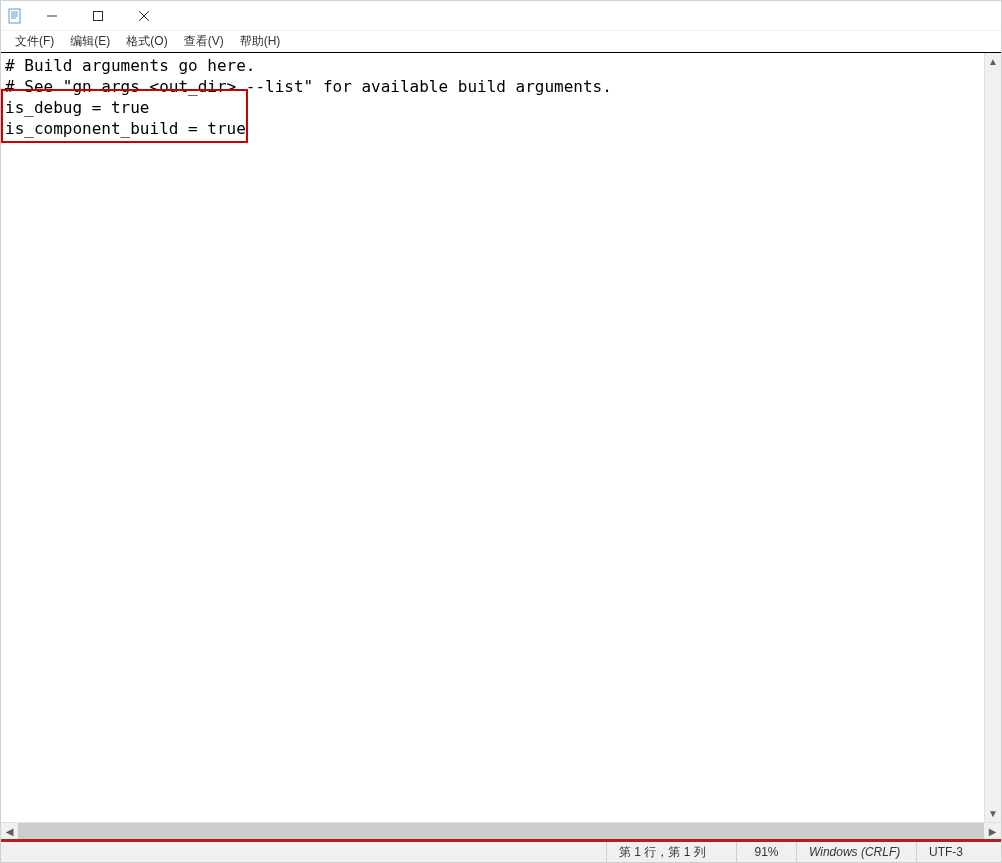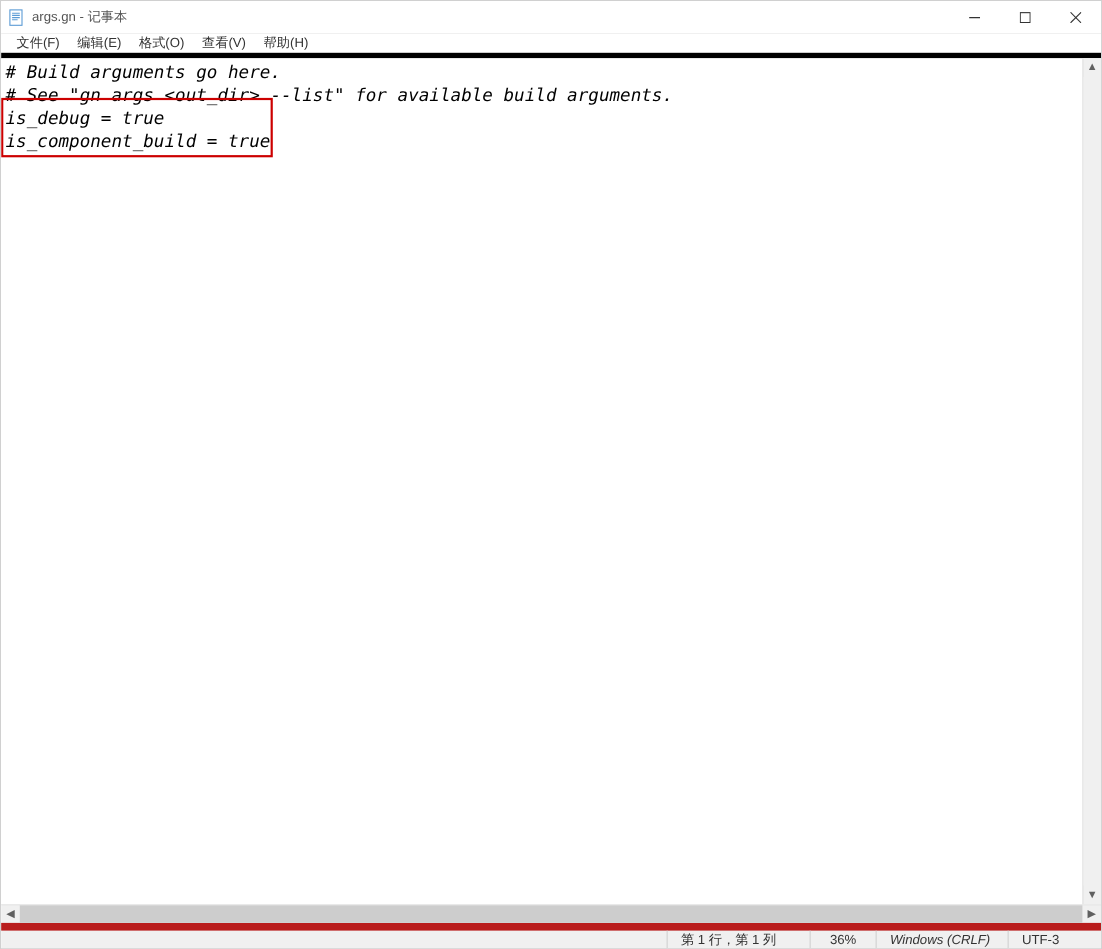--- a/index.html
+++ b/index.html
@@ -52,45 +52,44 @@
       display: flex;
       align-items: center;
       justify-content: center;
       color: #555;
       cursor: pointer;
     }
     .menubar {
       height: 22px;
       background: #ffffff;
       display: flex;
-      align-items: center;
+      align-items: flex-start;
       padding-left: 6px;
       font-size: 12px;
       color: #333;
-      border-bottom: 5px solid #000000;
+      border-bottom: 1px solid #000000;
     }
     .menu-item {
       padding: 2px 8px;
       cursor: pointer;
     }
     .editor-area {
       flex: 1;
       position: relative;
       background: #ffffff;
       overflow: auto;
     }
     .editor-content {
       font-family: "Microsoft YaHei", Consolas, monospace;
       font-size: 16px;
       line-height: 21px;
       color: #000;
       padding: 2px 4px;
       white-space: pre;
       position: relative;
-      font-style: italic;
     }
     .highlight-box {
       position: absolute;
       border: 2px solid #cc0000;
       pointer-events: none;
     }
     .scrollbar-v {
       position: absolute;
       right: 0;
       top: 0;
@@ -110,21 +109,21 @@
       font-size: 10px;
       cursor: pointer;
     }
     .scroll-track {
       flex: 1;
       background: #f0f0f0;
     }
     .statusbar {
       height: 23px;
       background: #f0f0f0;
-      border-top: 7px solid #b91c1c;
+      border-top: 3px solid #b91c1c;
       display: flex;
       align-items: flex-start;
       font-size: 12px;
       color: #333;
     }
     .status-spacer {
       flex: 1;
     }
     .status-cell {
       padding: 0 12px;
@@ -182,21 +181,20 @@
 <div class="titlebar">
   <span class="app-icon">
     <svg viewBox="0 0 16 16">
       <rect x="2" y="1" width="11" height="14" fill="#fff" stroke="#5b9bd5" stroke-width="1"></rect>
       <line x1="4" y1="4" x2="11" y2="4" stroke="#5b9bd5" stroke-width="1"></line>
       <line x1="4" y1="6" x2="11" y2="6" stroke="#5b9bd5" stroke-width="1"></line>
       <line x1="4" y1="8" x2="11" y2="8" stroke="#5b9bd5" stroke-width="1"></line>
       <line x1="4" y1="10" x2="9" y2="10" stroke="#5b9bd5" stroke-width="1"></line>
     </svg>
   </span>
-  <span class="title-text">args.gn - 记事本</span>
   <div class="window-controls">
     <div class="win-btn">
       <svg width="10" height="10" viewBox="0 0 10 10">
           <line x1="0" y1="5" x2="10" y2="5" stroke="#333" stroke-width="1"></line>
         </svg>
     </div>
     <div class="win-btn">
       <svg width="10" height="10" viewBox="0 0 10 10">
           <rect x="0.5" y="0.5" width="9" height="9" fill="none" stroke="#333" stroke-width="1"></rect>
         </svg>
@@ -235,16 +233,16 @@
   <div class="scroll-arrow-h">◀</div>
   <div class="scroll-track-h">
     <div class="scroll-thumb-h"></div>
   </div>
   <div class="scroll-arrow-h">▶</div>
 </div>
 
 <div class="statusbar">
   <div class="status-spacer"></div>
   <div class="status-cell pos">第 1 行，第 1 列</div>
-  <div class="status-cell med">36%</div>
+  <div class="status-cell med">91%</div>
   <div class="status-cell enc">Windows (CRLF)</div>
   <div class="status-cell utf">UTF-3</div>
 </div>
 
 </body></html>

